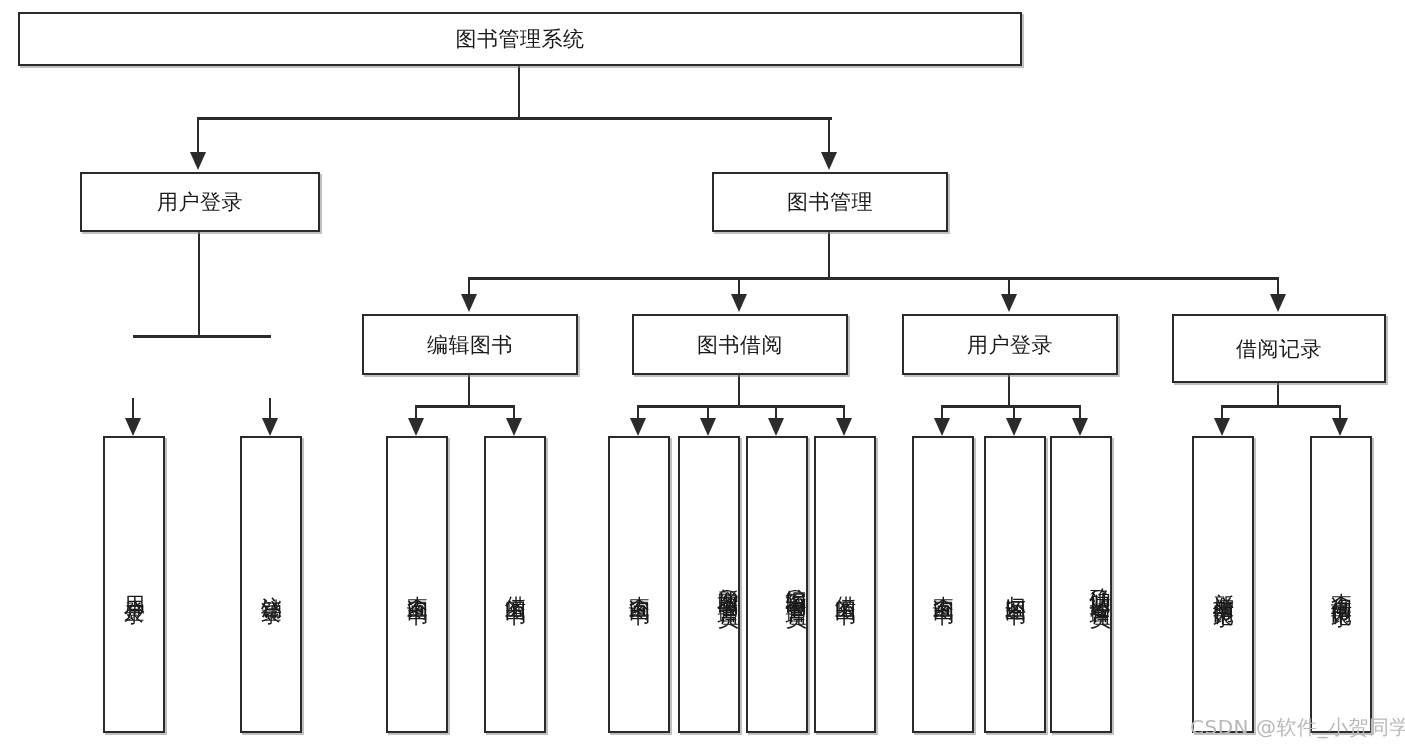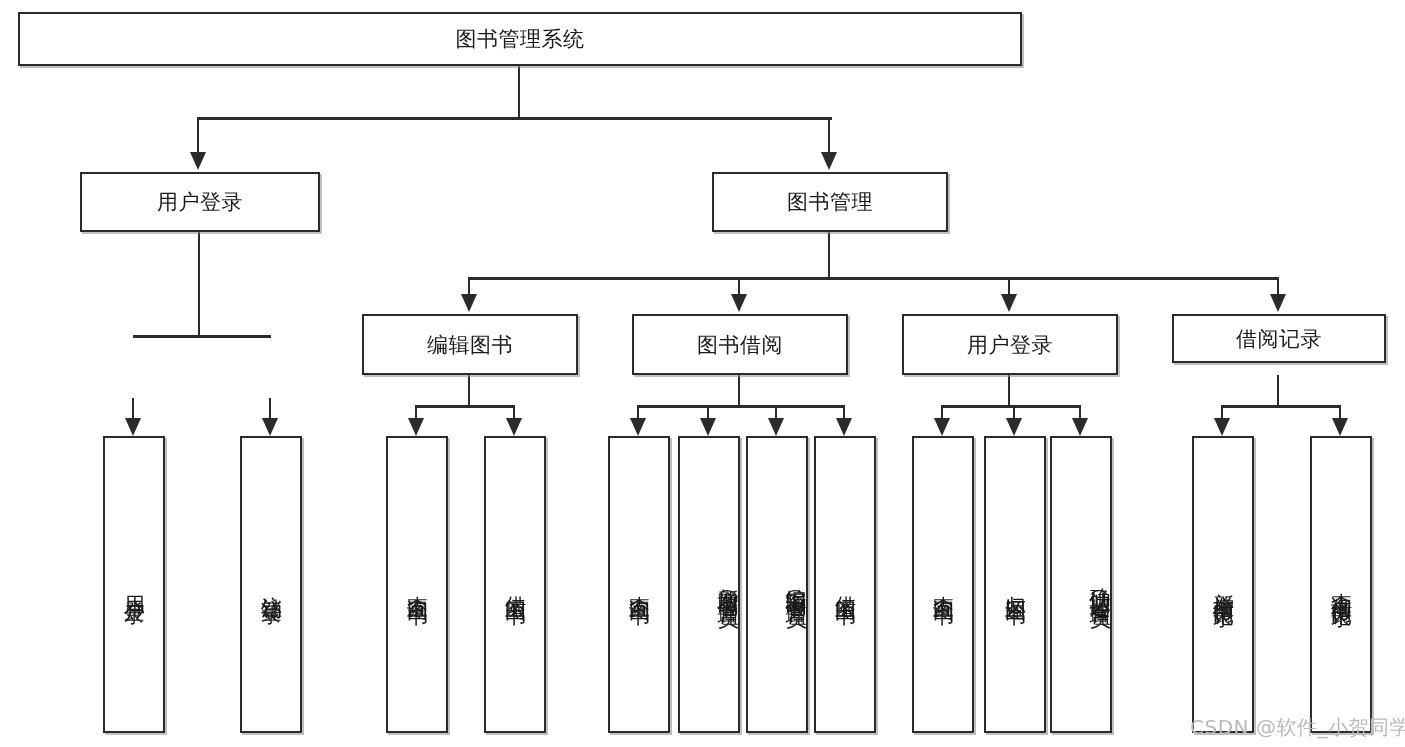--- a/index.html
+++ b/index.html
@@ -141,21 +141,21 @@
       </div>
       <div class="node horizontal" style="left: 362px; top: 314px; width: 216px; height: 61px;">
         <span class="lbl">编辑图书</span>
       </div>
       <div class="node horizontal" style="left: 632px; top: 314px; width: 216px; height: 61px;">
         <span class="lbl">图书借阅</span>
       </div>
       <div class="node horizontal" style="left: 902px; top: 314px; width: 216px; height: 61px;">
         <span class="lbl">用户登录</span>
       </div>
-      <div class="node horizontal" style="left: 1172px; top: 314px; width: 214px; height: 49px;">
+      <div class="node horizontal" style="left: 1172px; top: 314px; width: 214px; height: 69px;">
         <span class="lbl">借阅记录</span>
       </div>
       <div class="node vertical" style="left: 103px; top: 436px; width: 62px; height: 297px;">
         <span class="lbl">用户登录</span>
       </div>
       <div class="node vertical" style="left: 240px; top: 436px; width: 62px; height: 297px;">
         <span class="lbl">注销登录</span>
       </div>
       <div class="node vertical" style="left: 386px; top: 436px; width: 62px; height: 297px;">
         <span class="lbl">查询图书</span>

